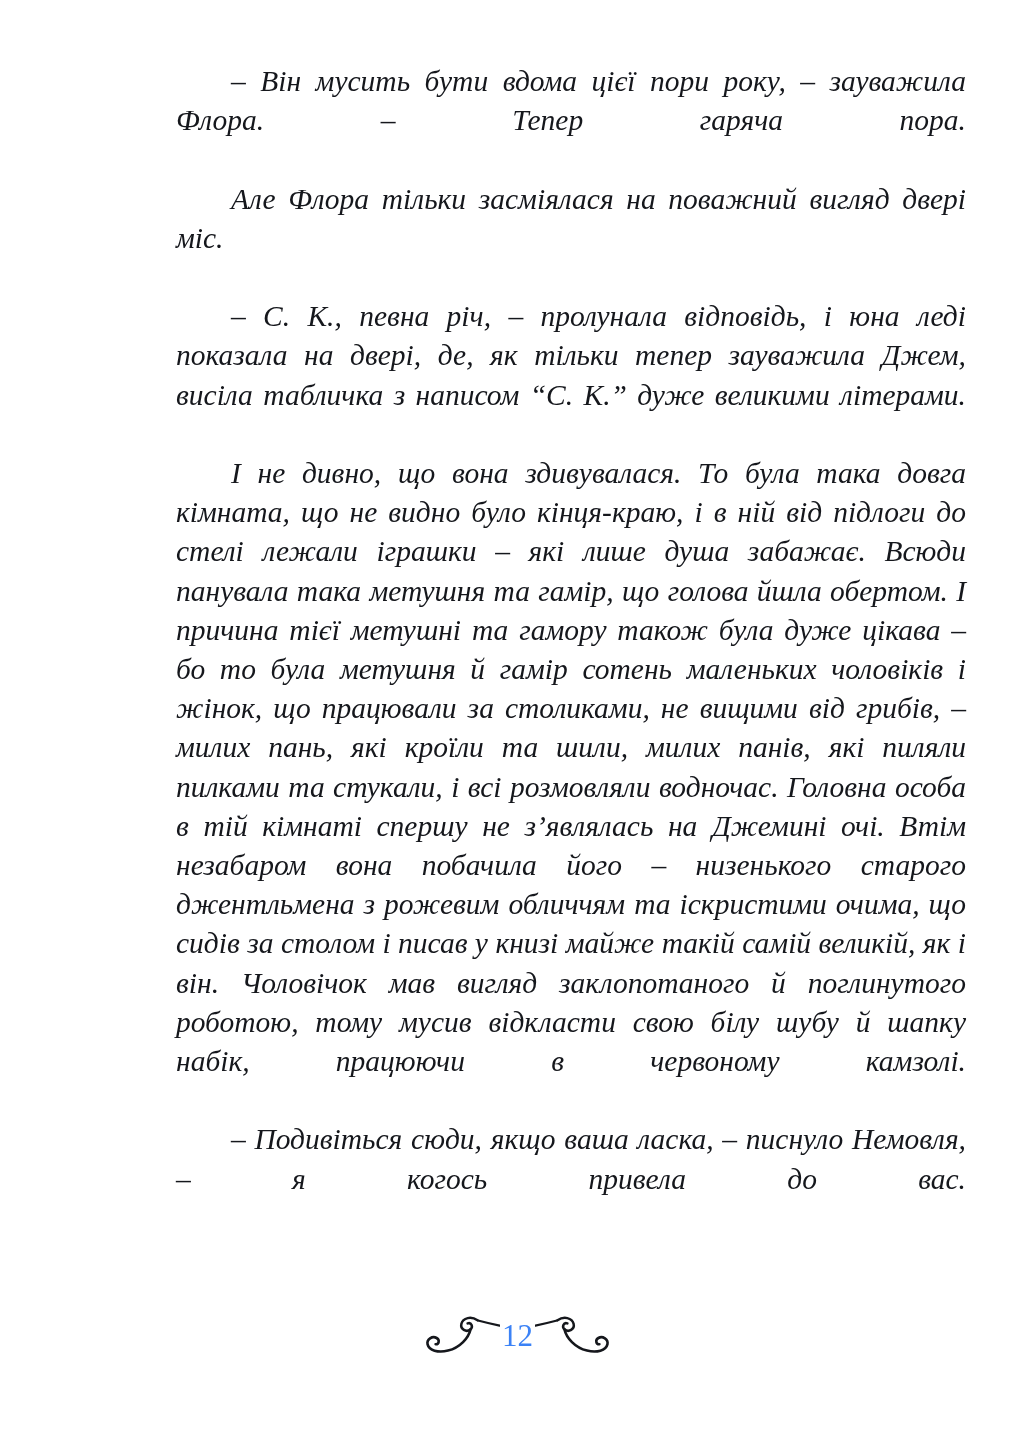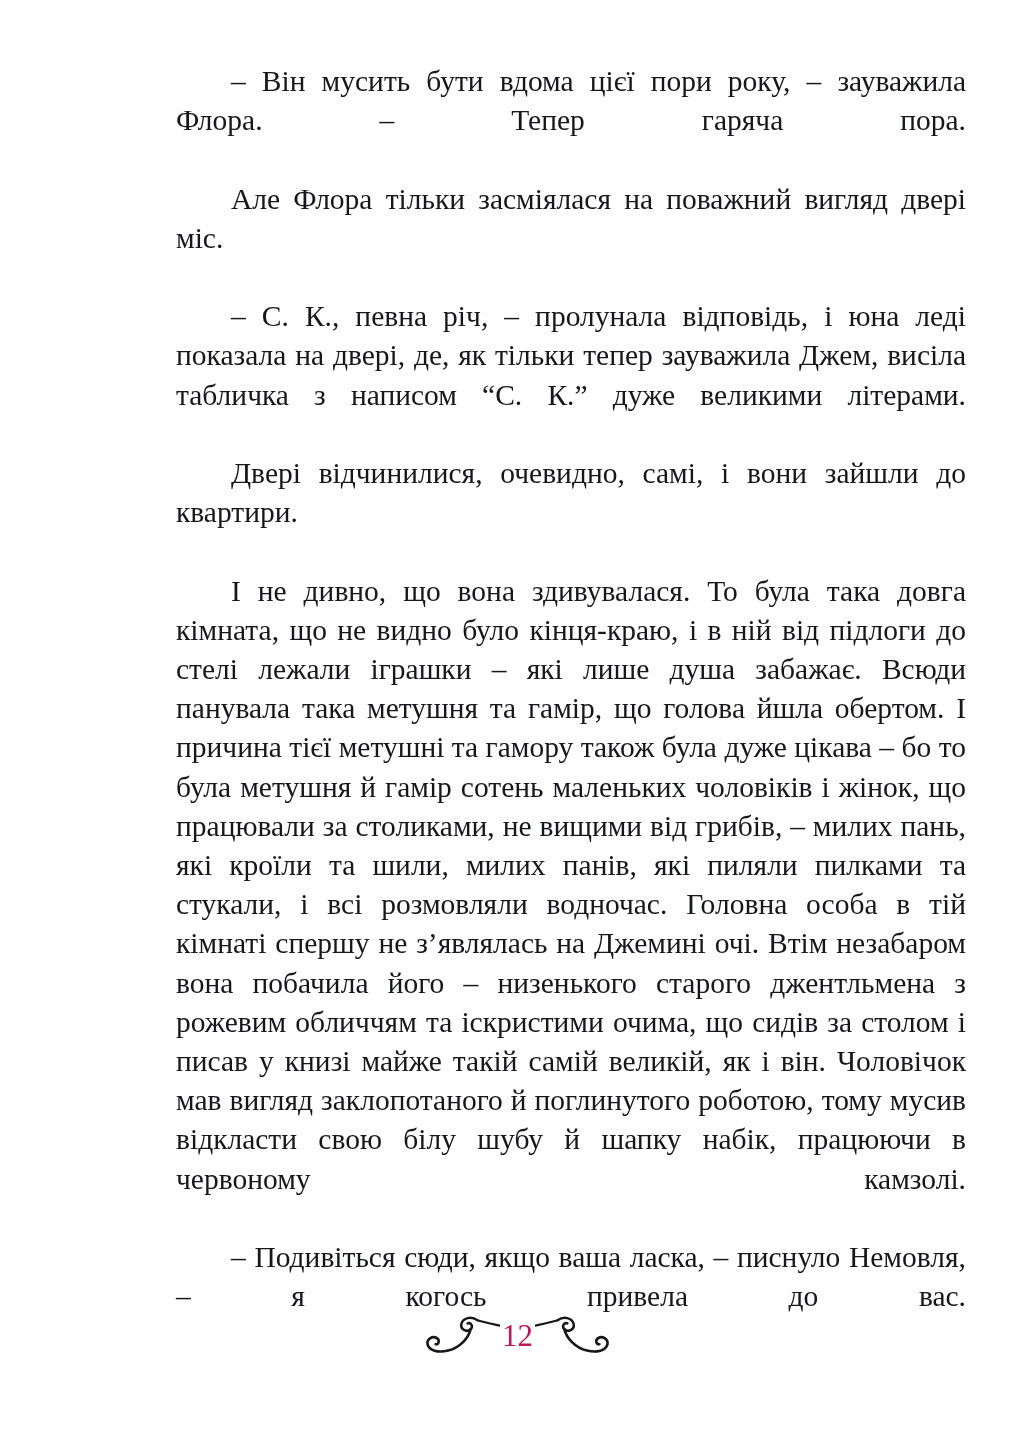--- a/index.html
+++ b/index.html
@@ -30,20 +30,21 @@
     text-align: justify;
     text-justify: inter-word;
     -webkit-font-smoothing: antialiased;
   }
 
   .para {
     margin: 0;
     text-indent: 55px;
     text-align: justify;
     hyphens: manual;
+    font-style: italic;
   }
 
   
   .para:after {
     content: "";
     display: inline-block;
     width: 100%;
   }
 
   .footer {
@@ -60,21 +61,21 @@
   .folio {
     display: flex;
     align-items: center;
     justify-content: center;
     gap: 0px;
   }
 
   .folio-num {
     font-family: "Liberation Serif", "DejaVu Serif", serif;
     font-size: 31px;
-    color: #be185d;
+    color: #3b82f6;
     line-height: 1;
     padding: 0 2px;
     position: relative;
     top: -2px;
   }
 
   .flourish {
     display: block;
     flex: none;
   }
@@ -83,21 +84,20 @@
 </style>
 </head>
 <body>
 
 <div class="page">
 
   <div class="text-block">
     <p class="para">– Він мусить бути вдома цієї пори року, – зауважила Флора. – Тепер гаряча пора.</p>
     <p class="para">Але Флора тільки засміялася на поважний вигляд двері міс.</p>
     <p class="para">– С. К., певна річ, – пролунала відповідь, і юна леді показала на двері, де, як тільки тепер зауважила Джем, висіла табличка з написом “С. К.” дуже великими літерами.</p>
-    <p class="para">Двері відчинилися, очевидно, самі, і вони зайшли до квартири.</p>
     <p class="para">І не дивно, що вона здивувалася. То була така довга кімната, що не видно було кінця-краю, і в ній від підлоги до стелі лежали іграшки – які лише душа забажає. Всюди панувала така метушня та гамір, що голова йшла обертом. І причина тієї метушні та гамору також була дуже цікава – бо то була метушня й гамір сотень маленьких чоловіків і жінок, що працювали за столиками, не вищими від грибів, – милих пань, які кроїли та шили, милих панів, які пиляли пилками та стукали, і всі розмовляли водночас. Головна особа в тій кімнаті спершу не з’являлась на Джемині очі. Втім незабаром вона побачила його – низенького старого джентльмена з рожевим обличчям та іскристими очима, що сидів за столом і писав у книзі майже такій самій великій, як і він. Чоловічок мав вигляд заклопотаного й поглинутого роботою, тому мусив відкласти свою білу шубу й шапку набік, працюючи в червоному камзолі.</p>
     <p class="para">– Подивіться сюди, якщо ваша ласка, – писнуло Немовля, – я когось привела до вас.</p>
 
   </div>
 
   <div class="footer">
     <div class="folio">
 
       <svg class="flourish left" width="78" height="46" viewBox="0 0 78 46">
         <g fill="none" stroke="#15171c" stroke-linecap="round">

